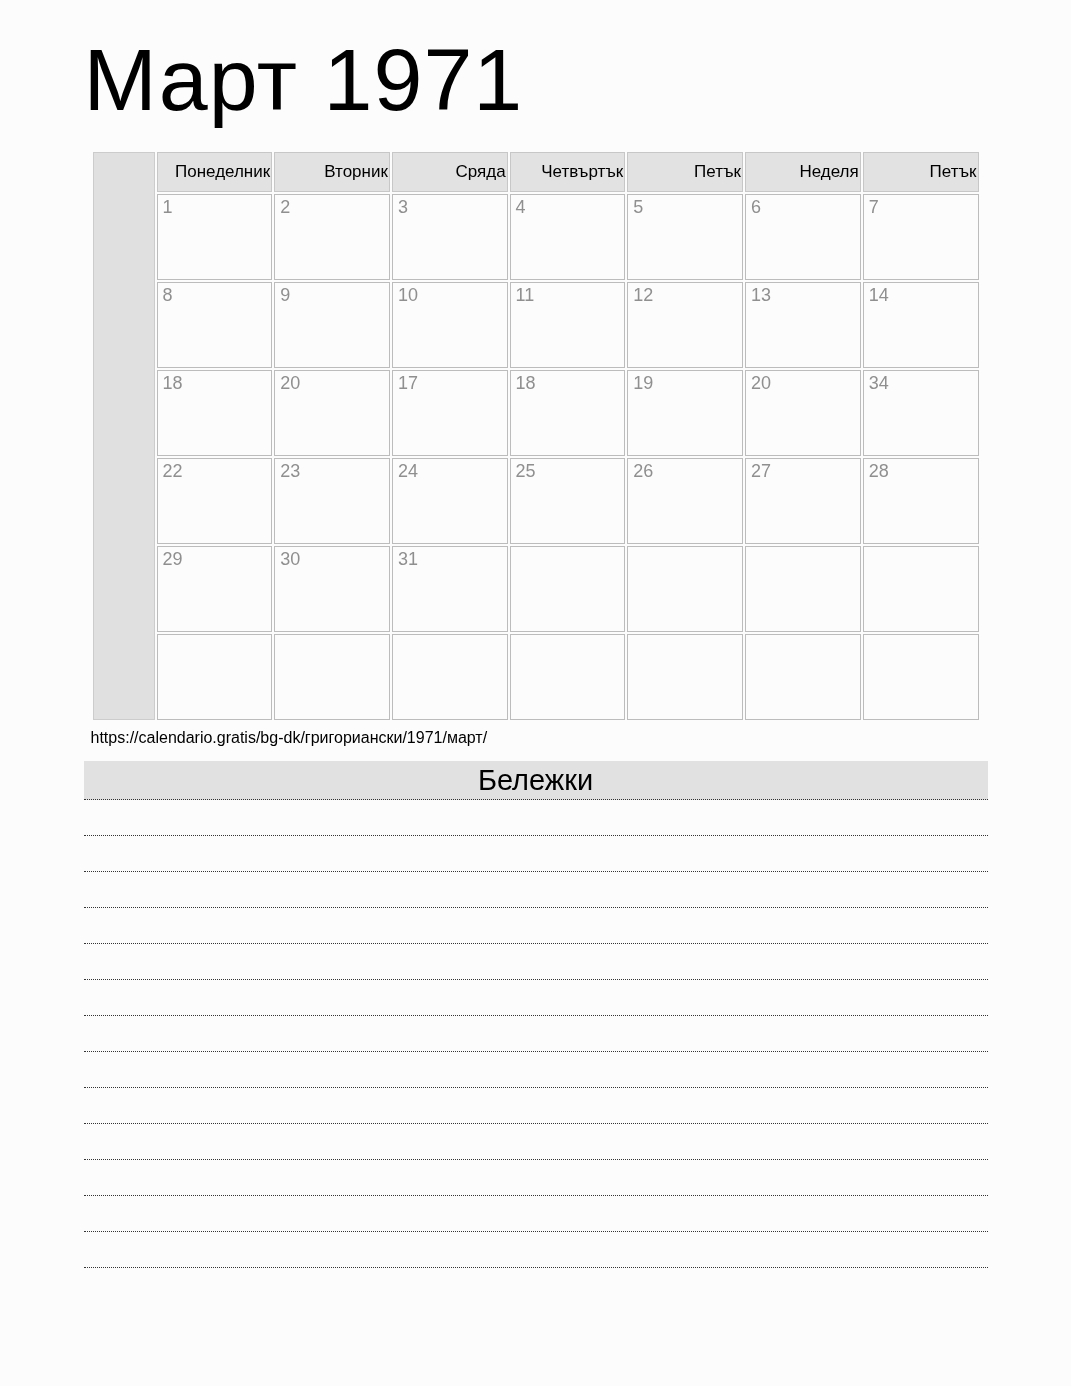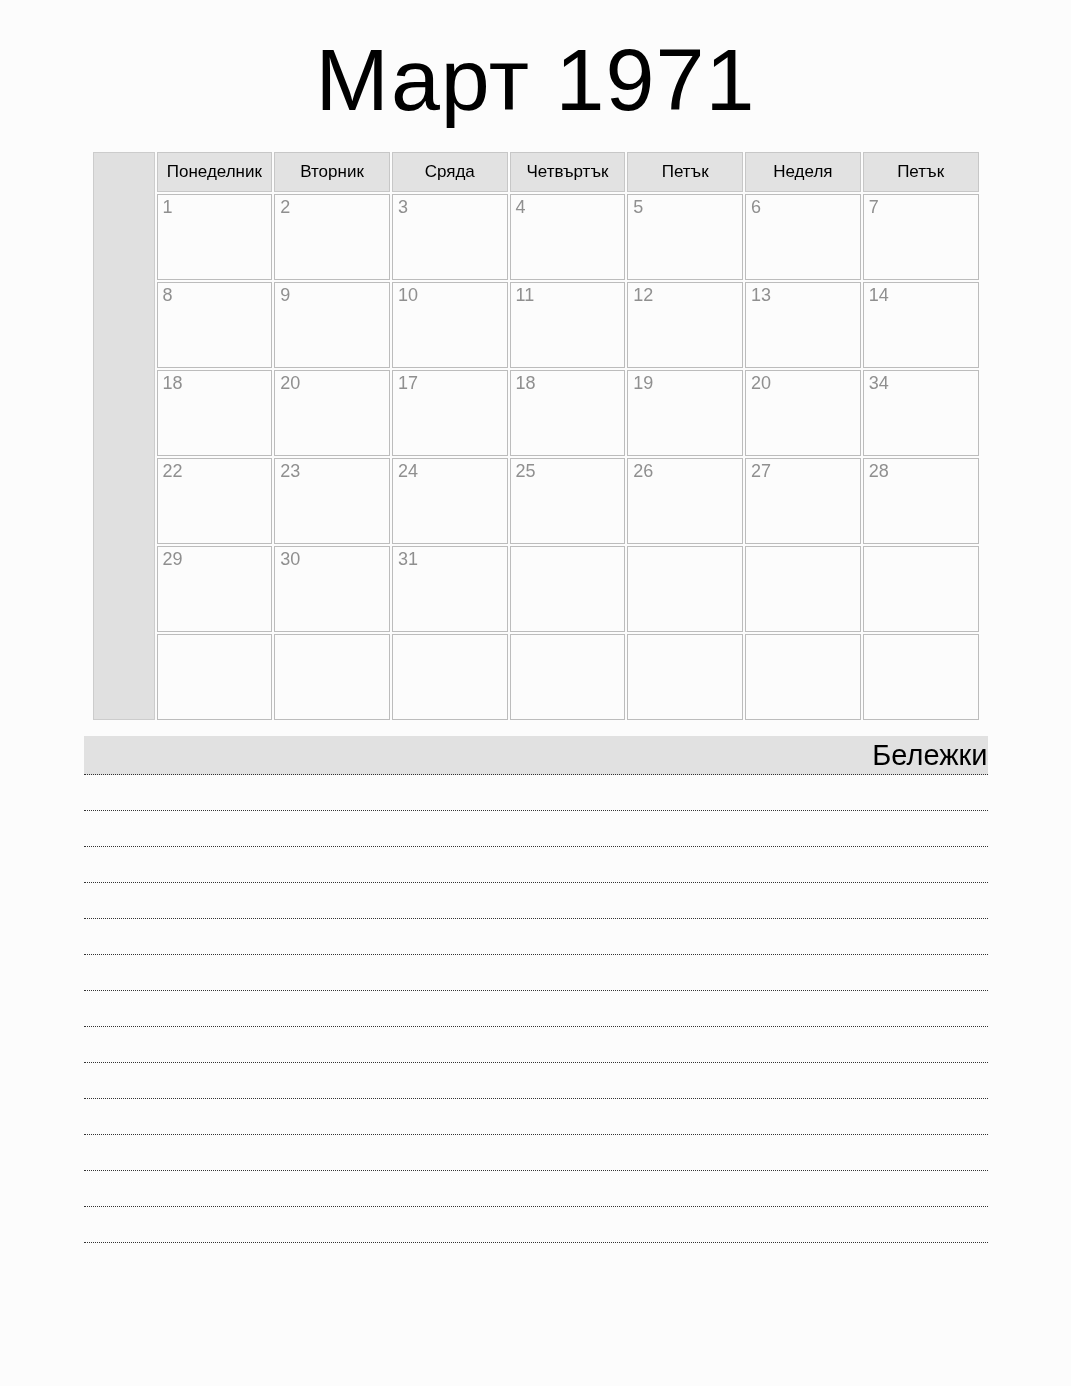--- a/index.html
+++ b/index.html
@@ -9,42 +9,42 @@
     font-family: "Liberation Sans", "DejaVu Sans", sans-serif;
     color: #000;
   }
   .page {
     width: 904px;
     margin: 0 auto;
     min-height: 1386px;
   }
   .page-title {
     margin: 34px 0 0 0;
-    text-align: center;
+    text-align: left;
     font-size: 88px;
     font-weight: 400;
     line-height: 1.05;
     letter-spacing: 1px;
     color: #000;
   }
   table.calendar {
     margin: 24px auto 0 auto;
     width: 890px;
     table-layout: fixed;
     border-collapse: separate;
     border-spacing: 2px;
   }
   col.side-col { width: 62px; }
   table.calendar th {
     background: #e2e2e2;
     border: 1px solid #c7c7c7;
     height: 36px;
     font-size: 17px;
     font-weight: 400;
-    text-align: center;
+    text-align: right;
     color: #000;
   }
   td.side-cell {
     background: #e0e0e0;
     border: 1px solid #cccccc;
   }
   td.day-cell {
     background: #fcfcfc;
     border: 1px solid #bcbcbc;
     height: 82px;
@@ -59,21 +59,21 @@
     font-size: 16px;
     color: #000;
   }
   .notes {
     margin-top: 14px;
   }
   .notes-band {
     height: 38px;
     background: #e1e1e1;
     border-bottom: 1px dotted #333;
-    text-align: right;
+    text-align: center;
     font-size: 29px;
     line-height: 39px;
     color: #000;
   }
   .note-line {
     height: 35px;
     border-bottom: 1px dotted #333;
   }
 </style>
 </head>
@@ -155,20 +155,21 @@
       <td class="day-cell"></td>
       <td class="day-cell"></td>
       <td class="day-cell"></td>
       <td class="day-cell"></td>
       <td class="day-cell"></td>
       <td class="day-cell"></td>
     </tr>
   </tbody>
     </table>
 
+  <div class="url-caption">https://calendario.gratis/bg-dk/григориански/1971/март/</div>
 
   <div class="notes">
     <div class="notes-band">Бележки</div>
     <div class="note-line"></div>
     <div class="note-line"></div>
     <div class="note-line"></div>
     <div class="note-line"></div>
     <div class="note-line"></div>
     <div class="note-line"></div>
     <div class="note-line"></div>

